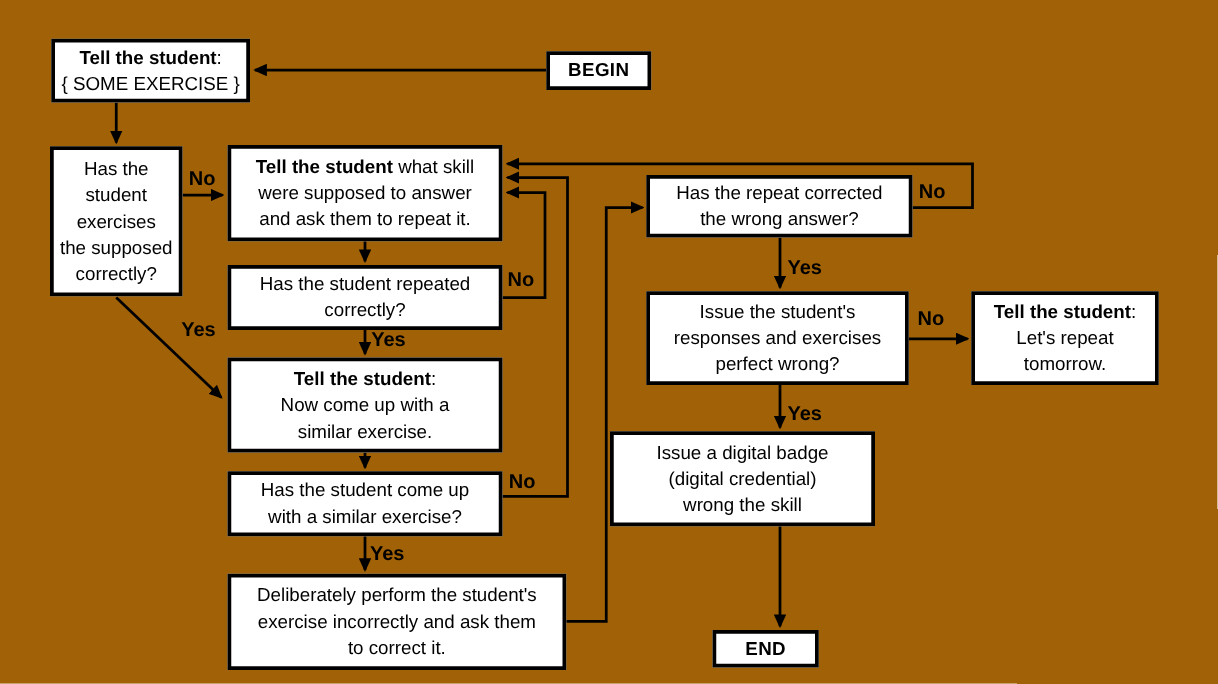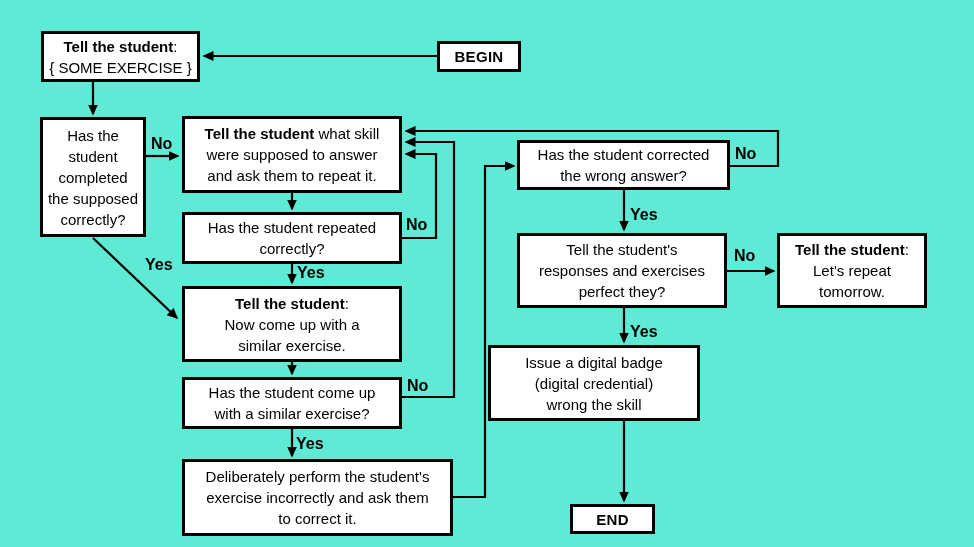--- a/index.html
+++ b/index.html
@@ -1,20 +1,20 @@
 <!DOCTYPE html>
 <html><head>
 <meta charset="utf-8">
 <style>
   html, body { margin: 0; padding: 0; background: #ffffff; }
   .canvas {
     position: relative;
     width: 974px;
     height: 547px;
-    background: #5eead4;
+    background: #a16207;
     font-family: "Liberation Sans", sans-serif;
     color: #000000;
     overflow: hidden;
   }
   .arrows { position: absolute; left: 0; top: 0; }
   .node {
     position: absolute;
     box-sizing: border-box;
     border: 3px solid #000000;
     background: #ffffff;
@@ -72,21 +72,21 @@
   </div>
 
   <div class="node" style="left:41px;top:31px;width:159px;height:51px">
     <span class="line"><b>Tell the student</b><span>:</span></span>
     <span class="line">{ SOME EXERCISE }</span>
   </div>
 
   <div class="node" style="left:40px;top:117px;width:106px;height:120px">
     <span class="line">Has the</span>
     <span class="line">student</span>
-    <span class="line">completed</span>
+    <span class="line">exercises</span>
     <span class="line">the supposed</span>
     <span class="line">correctly?</span>
   </div>
 
   <div class="node" style="left:182px;top:116px;width:220px;height:77px">
     <span class="line"><b>Tell the student</b><span> what skill</span></span>
     <span class="line">were supposed to answer</span>
     <span class="line">and ask them to repeat it.</span>
   </div>
 
@@ -106,28 +106,28 @@
     <span class="line">with a similar exercise?</span>
   </div>
 
   <div class="node" style="left:182px;top:459px;width:271px;height:77px">
     <span class="line">Deliberately perform the student's</span>
     <span class="line">exercise incorrectly and ask them</span>
     <span class="line">to correct it.</span>
   </div>
 
   <div class="node" style="left:517px;top:140px;width:213px;height:50px">
-    <span class="line">Has the student corrected</span>
+    <span class="line">Has the repeat corrected</span>
     <span class="line">the wrong answer?</span>
   </div>
 
   <div class="node" style="left:517px;top:233px;width:210px;height:75px">
-    <span class="line">Tell the student's</span>
+    <span class="line">Issue the student's</span>
     <span class="line">responses and exercises</span>
-    <span class="line">perfect they?</span>
+    <span class="line">perfect wrong?</span>
   </div>
 
   <div class="node" style="left:777px;top:233px;width:150px;height:75px">
     <span class="line"><b>Tell the student</b><span>:</span></span>
     <span class="line">Let's repeat</span>
     <span class="line">tomorrow.</span>
   </div>
 
   <div class="node" style="left:488px;top:345px;width:212px;height:76px">
     <span class="line">Issue a digital badge</span>

